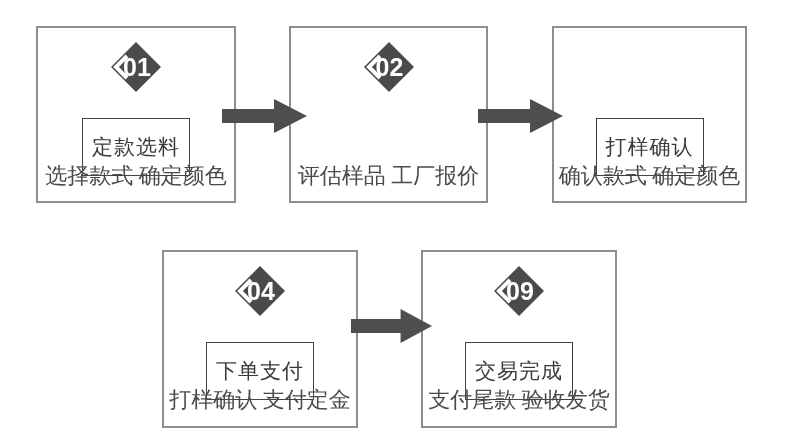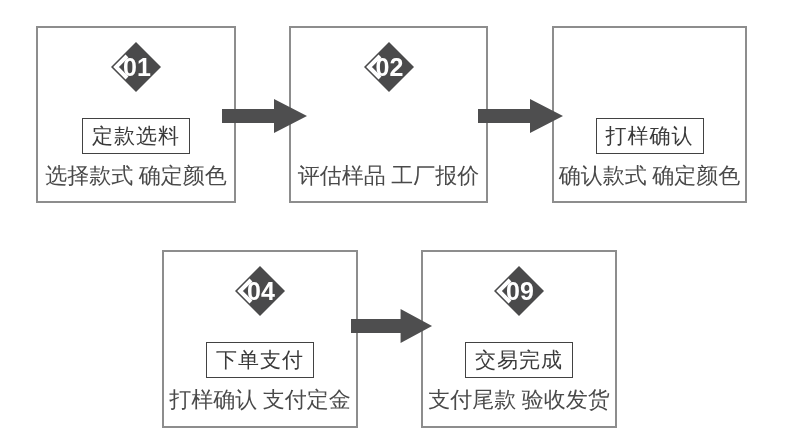--- a/index.html
+++ b/index.html
@@ -19,21 +19,21 @@
   .diamond svg{position:absolute;top:0;left:0;}
   .diamond .num{
     position:absolute;top:0;left:1px;width:100%;height:100%;
     display:flex;align-items:center;justify-content:center;
     color:var(--number-text,#ffffff);font-size:25px;font-weight:700;
     letter-spacing:0px;
   }
   .title-box{
     position:absolute;top:90px;left:50%;transform:translateX(-50%);
     border:1.5px solid var(--title-border,#424242);background:#ffffff;
-    padding:3px 9px;white-space:nowrap;box-sizing:border-box;
+    padding:14px 9px;white-space:nowrap;box-sizing:border-box;
   }
   .title-box span{
     font-size:21px;color:var(--title-text,#3a3a3a);letter-spacing:1px;
   }
   .subtitle{
     position:absolute;top:133px;left:0;width:100%;text-align:center;
     font-size:22px;color:var(--subtitle-text,#4a4a4a);white-space:nowrap;font-family:Liberation Serif, serif;
   }
   .arrow{position:absolute;}
   .arrow polygon{fill:var(--arrow,#4e4e4f);}

